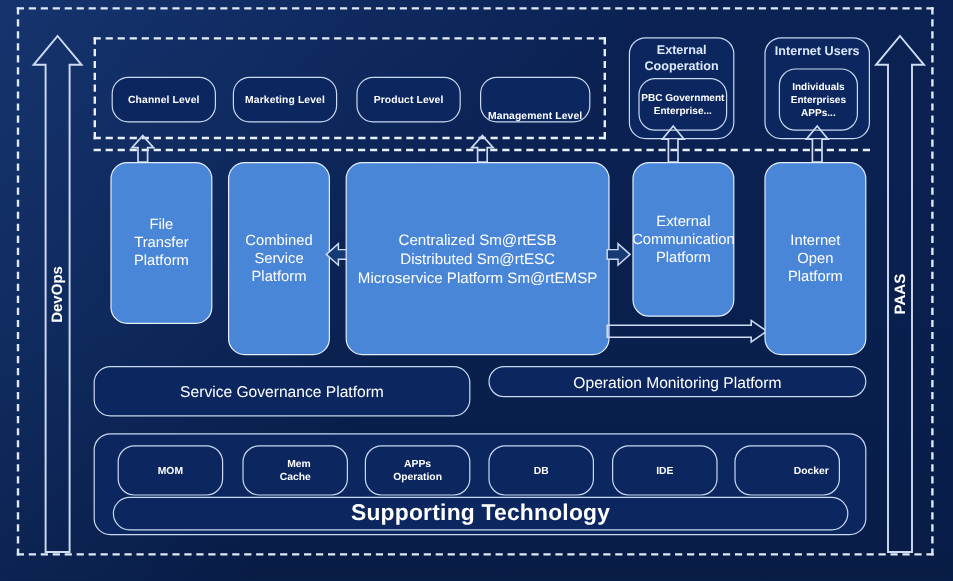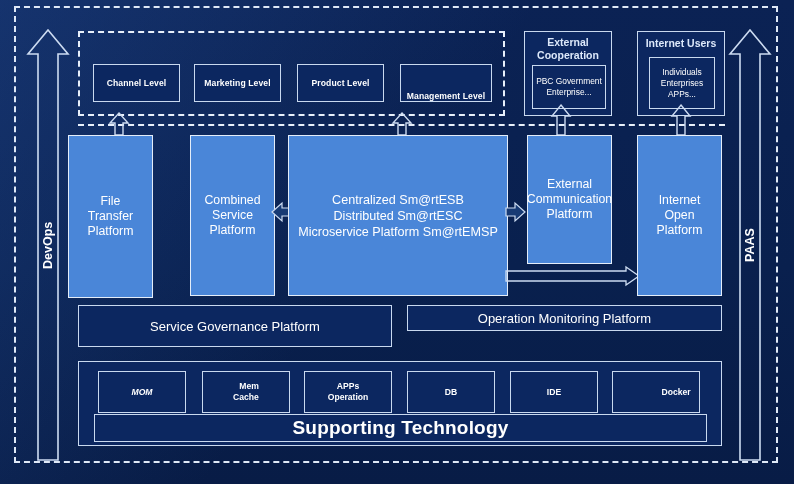--- a/index.html
+++ b/index.html
@@ -18,21 +18,21 @@
   
   .outer-frame{
     position:absolute;left:14px;top:6px;width:764px;height:457px;
     border:2px dashed #dfe9f7;box-sizing:border-box;
   }
 
   
   .box{
     position:absolute;box-sizing:border-box;
     display:flex;align-items:center;justify-content:center;
-    text-align:center;color:#ffffff;
+    text-align:center;color:#ffffff;border-radius:14px;
   }
   .darkbox{
     background:#0c2760;border:1px solid #c9d9ef;
   }
   .bluebox{
     background:#4a86d8;border:1px solid #e4edf9;
     font-size:12.5px;line-height:15px;
   }
   .leveltag{
     font-size:8.6px;font-weight:bold;letter-spacing:.1px;
@@ -40,21 +40,21 @@
   .dashgroup{
     position:absolute;box-sizing:border-box;
     border:2px dashed #e8f0fb;
   }
   .platformlabel{font-size:12.3px;line-height:15px;}
   .rowlabel{font-size:13px;font-weight:normal;}
   .techlabel{font-size:8.6px;font-weight:bold;line-height:11px;}
   .supporting{
     font-size:19px;font-weight:bold;letter-spacing:.2px;
   }
-  .smallstack{font-size:8.4px;font-weight:normal;line-height:11px;}
+  .smallstack{font-size:8.4px;font-weight:bold;line-height:11px;}
   .grouptitle{
     position:absolute;width:100%;text-align:center;color:#dce8fa;
     font-size:10.5px;font-weight:bold;line-height:12.5px;
   }
 
   
   .sidearrow{position:absolute;}
   .sidearrow svg{display:block;}
   .sidearrow .lbl{
     position:absolute;left:0;width:100%;
@@ -144,21 +144,21 @@
     <svg width="20" height="32" viewBox="0 0 20 32">
       <polygon points="10,1 19,12 14,12 14,31 6,31 6,12 1,12" fill="none" stroke="#cddcf2" stroke-width="1.4"></polygon>
     </svg>
   </div>
   <div class="upArrow" style="left:671px;top:104px;width:20px;height:32px;">
     <svg width="20" height="32" viewBox="0 0 20 32">
       <polygon points="10,1 19,12 14,12 14,31 6,31 6,12 1,12" fill="none" stroke="#cddcf2" stroke-width="1.4"></polygon>
     </svg>
   </div>
 
-  <div class="box bluebox" style="left:68px;top:135px;width:85px;height:163px;">
+  <div class="box bluebox" style="left:92px;top:135px;width:85px;height:135px;">
     <span class="platformlabel">
       <span>File</span><br>
       <span>Transfer</span><br>
       <span>Platform</span>
     </span>
   </div>
 
   <div class="box bluebox" style="left:190px;top:135px;width:85px;height:161px;">
     <span class="platformlabel">
       <span>Combined</span><br>
@@ -211,21 +211,21 @@
 
   <div class="box darkbox" style="left:78px;top:305px;width:314px;height:42px;">
     <span class="rowlabel">Service Governance Platform</span>
   </div>
   <div class="box darkbox" style="left:407px;top:305px;width:315px;height:26px;">
     <span class="rowlabel">Operation Monitoring Platform</span>
   </div>
 
   <div class="box darkbox" style="left:78px;top:361px;width:644px;height:85px;display:block;"></div>
 
-  <div class="box darkbox" style="left:98px;top:371px;width:88px;height:42px;font-style:italic;">
+  <div class="box darkbox" style="left:98px;top:371px;width:88px;height:42px;">
     <span class="techlabel">MOM</span>
   </div>
   <div class="box darkbox" style="left:202px;top:371px;width:88px;height:42px;text-align:right;">
     <span class="techlabel">
       <span>Mem</span><br>
       <span>Cache</span>
     </span>
   </div>
   <div class="box darkbox" style="left:304px;top:371px;width:88px;height:42px;">
     <span class="techlabel">

